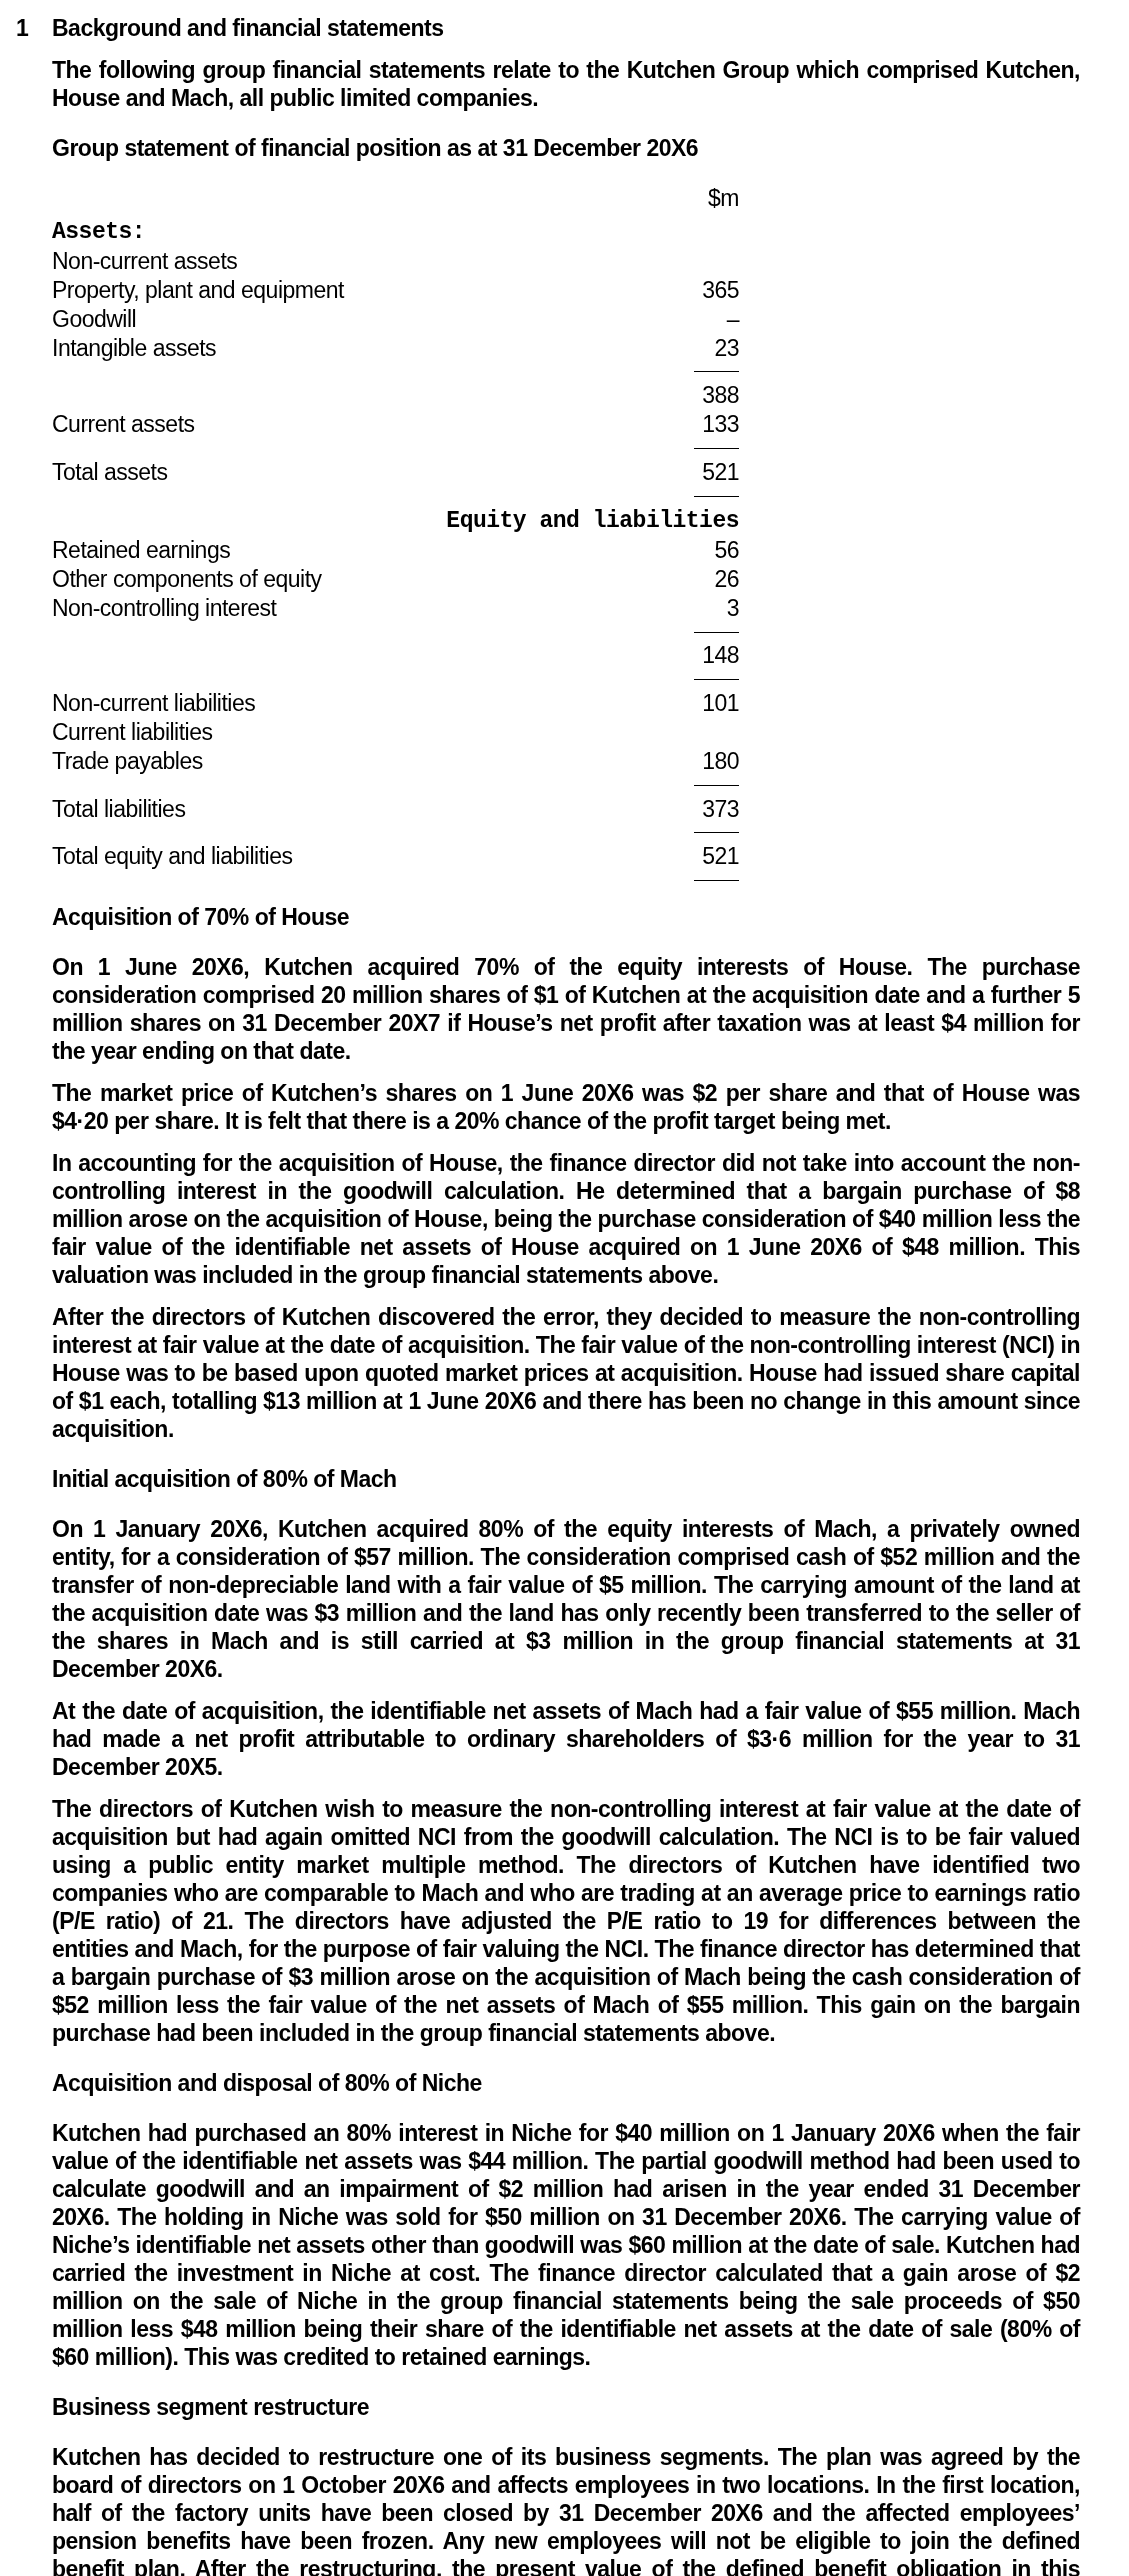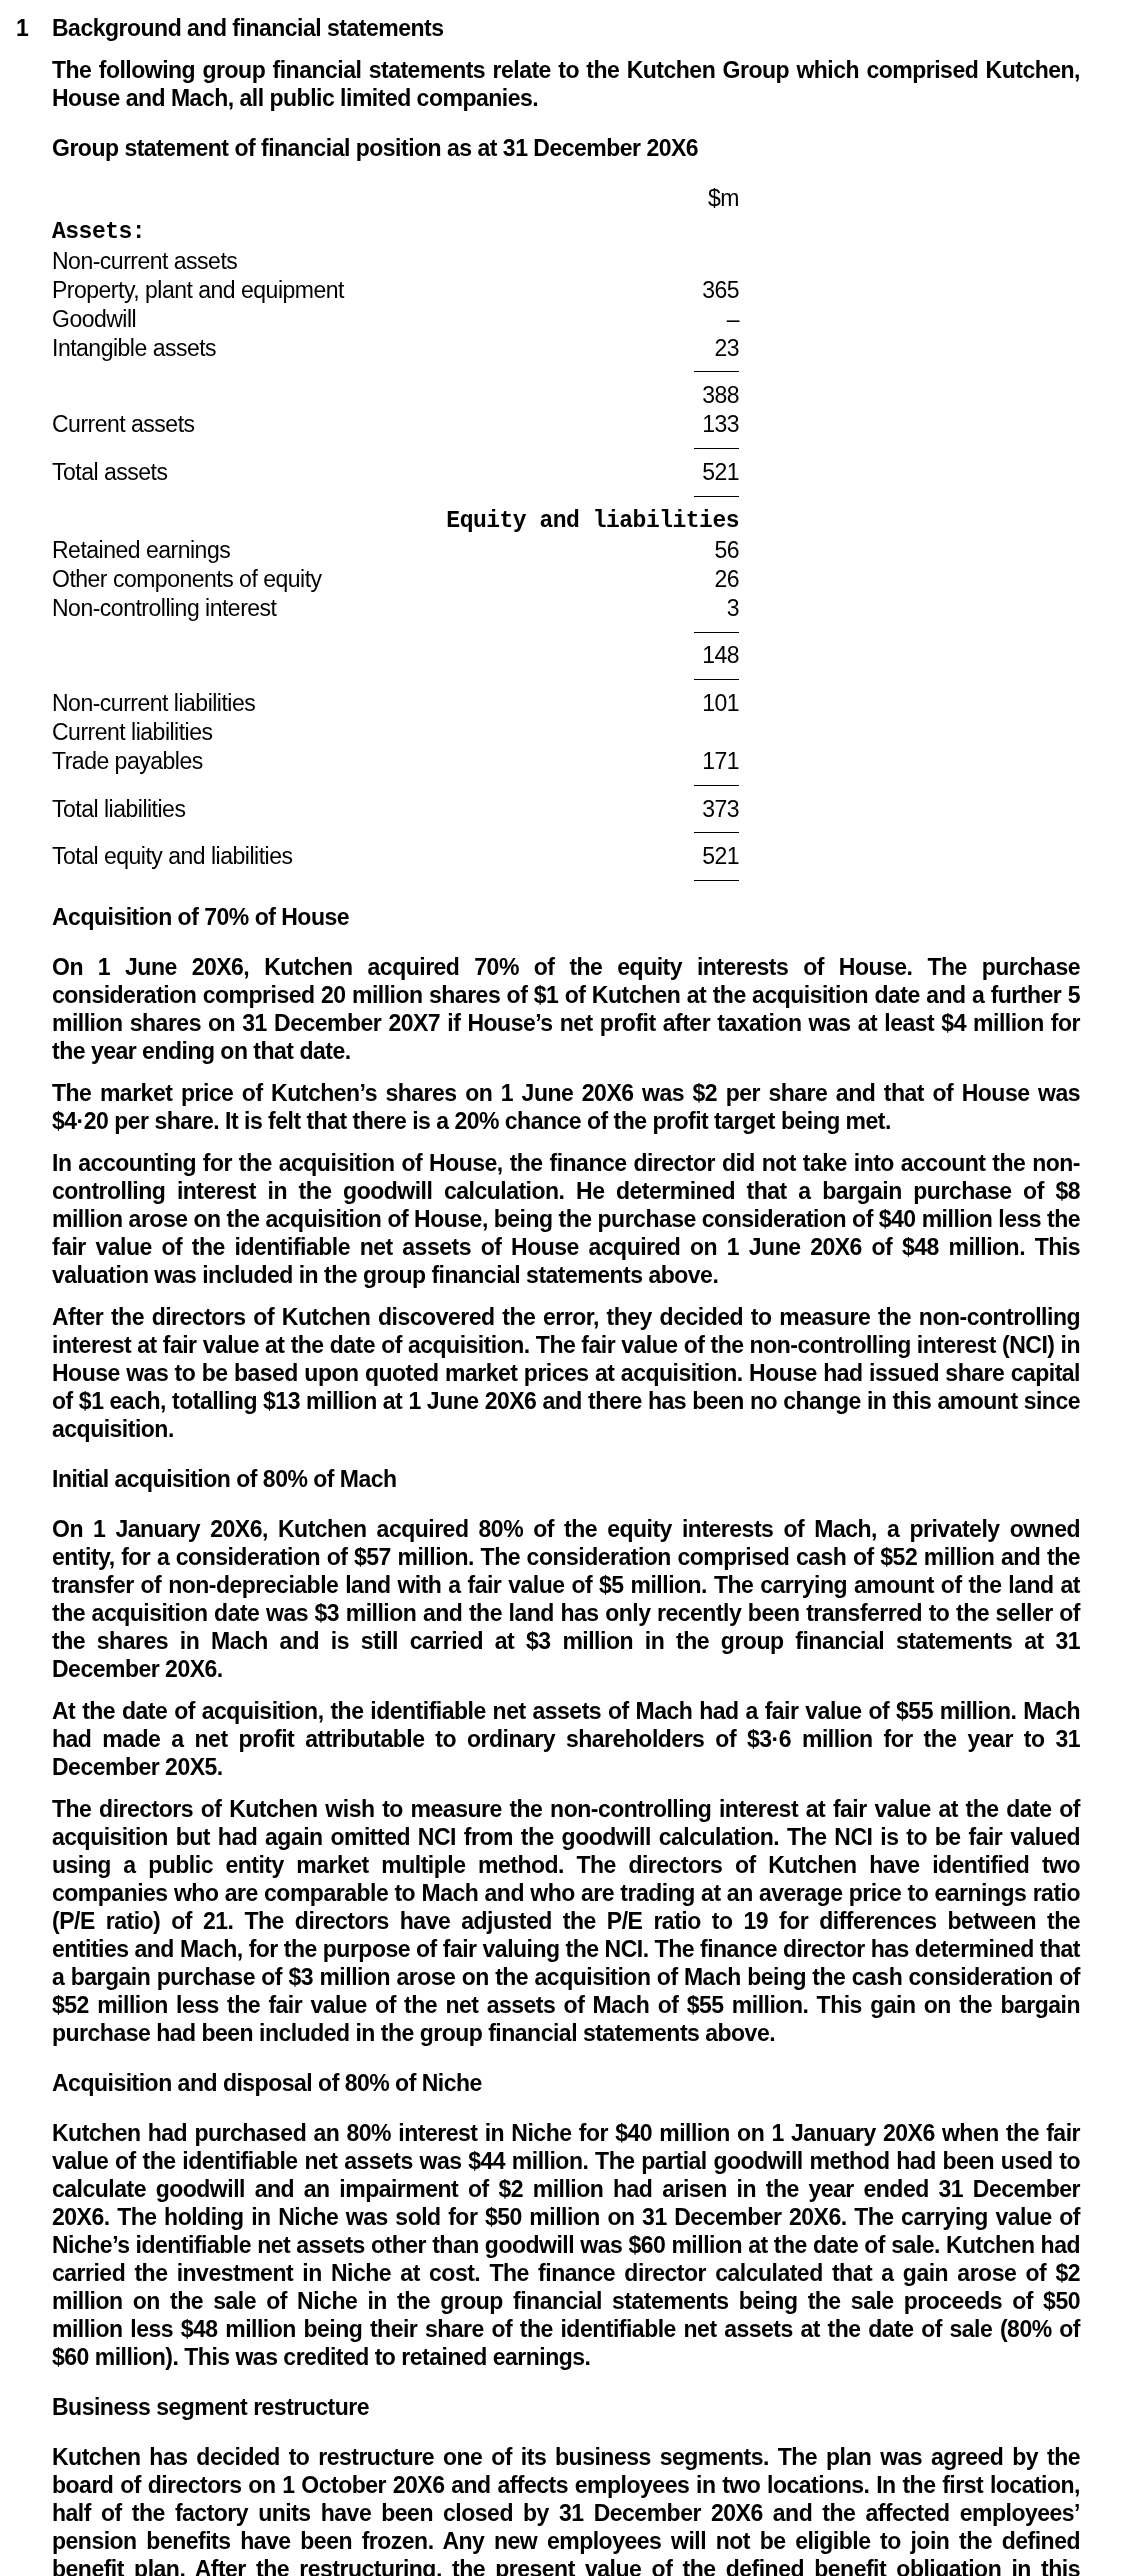--- a/index.html
+++ b/index.html
@@ -151,21 +151,21 @@
     <div class="frow">
       <span class="flabel">Non-current liabilities</span>
       <span class="fvalue">101</span>
     </div>
     <div class="frow">
       <span class="flabel">Current liabilities</span>
       <span class="fvalue"></span>
     </div>
     <div class="frow">
       <span class="flabel">Trade payables</span>
-      <span class="fvalue">171</span>
+      <span class="fvalue">180</span>
     </div>
     <div class="rule"></div>
     <div class="frow">
       <span class="flabel">Total liabilities</span>
       <span class="fvalue">373</span>
     </div>
     <div class="rule"></div>
     <div class="frow">
       <span class="flabel">Total equity and liabilities</span>
       <span class="fvalue">521</span>

